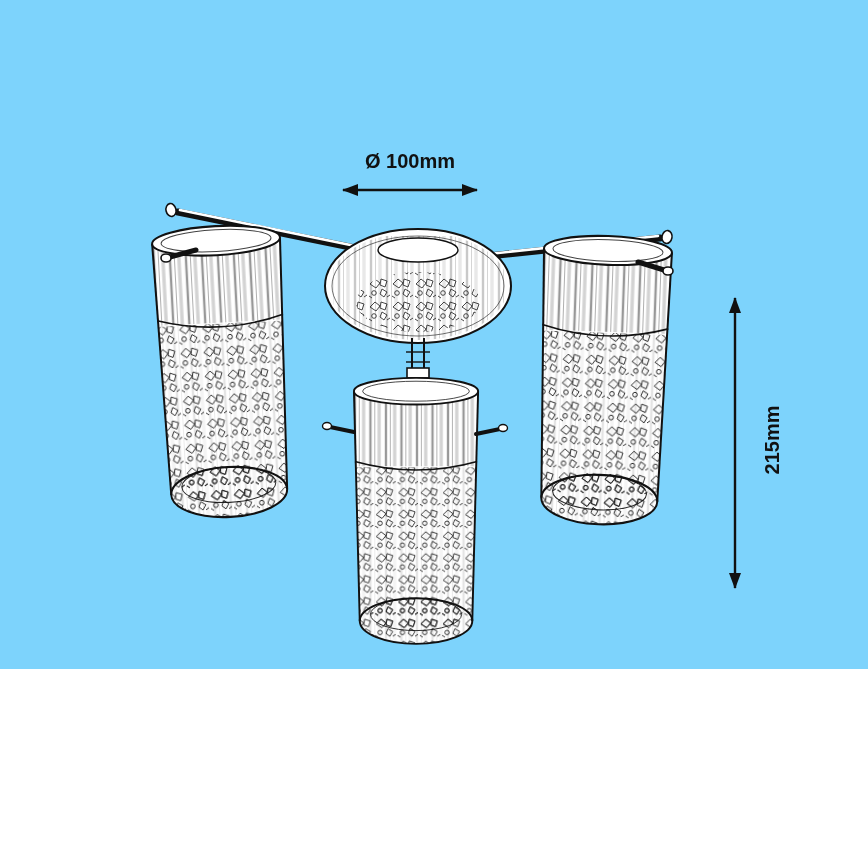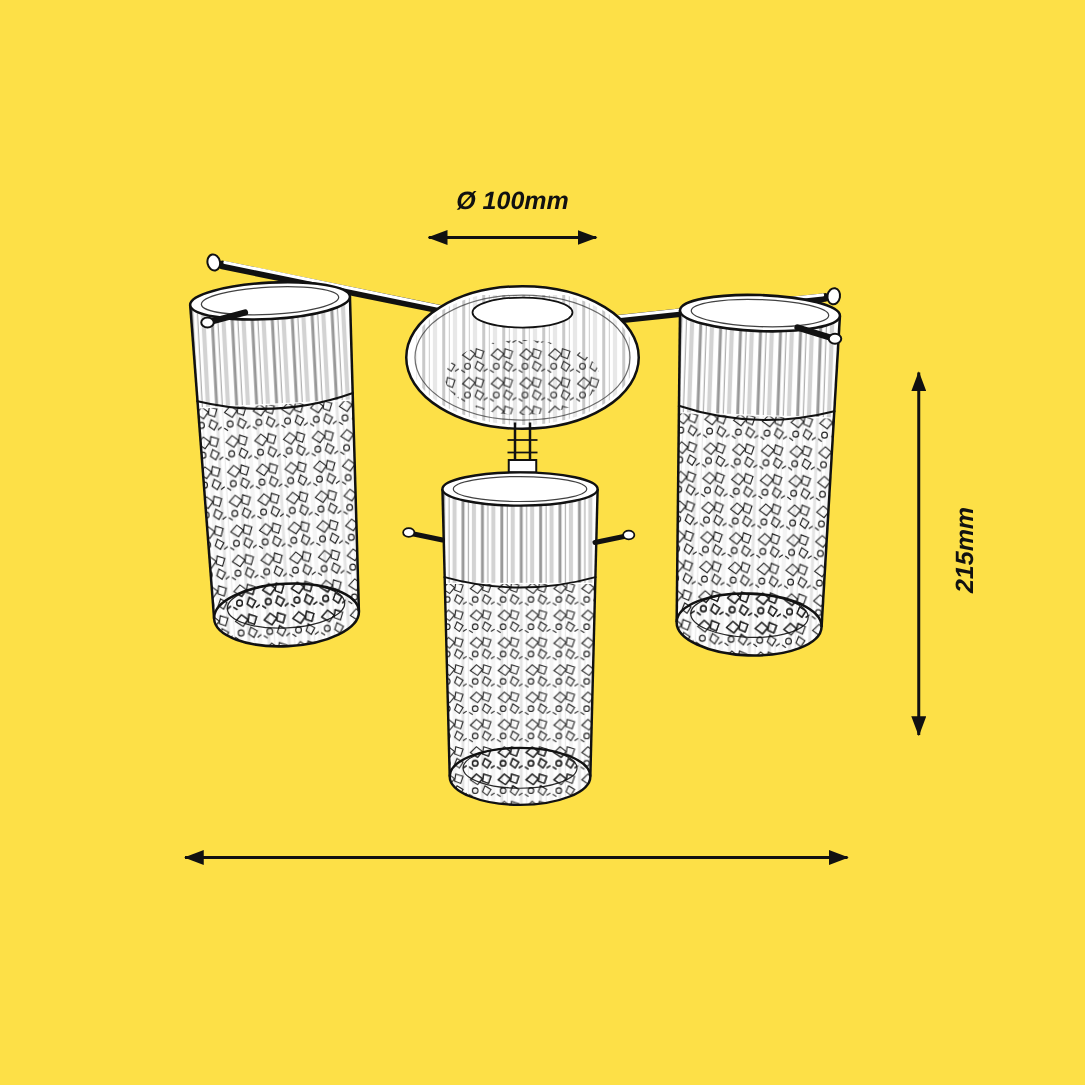--- a/index.html
+++ b/index.html
@@ -1,22 +1,21 @@
 <!DOCTYPE html>
 <html><head>
 <meta charset="utf-8">
 <style>
   html,body{margin:0;padding:0;background:#ffffff;}
   .stage{
     position:relative;
-    width:868px;height:868px;
-    background:#fde047;
+    width:868px;height:669px;
+    background:#7dd3fc;
     font-family:"Liberation Sans", sans-serif;
     overflow:hidden;
-    font-style:italic;
   }
   .stage svg{position:absolute;left:0;top:0;}
   .dim-label{
     position:absolute;
     font-weight:700;
     font-size:20px;
     color:#111;
     display:flex;align-items:center;justify-content:center;
     white-space:nowrap;
   }

